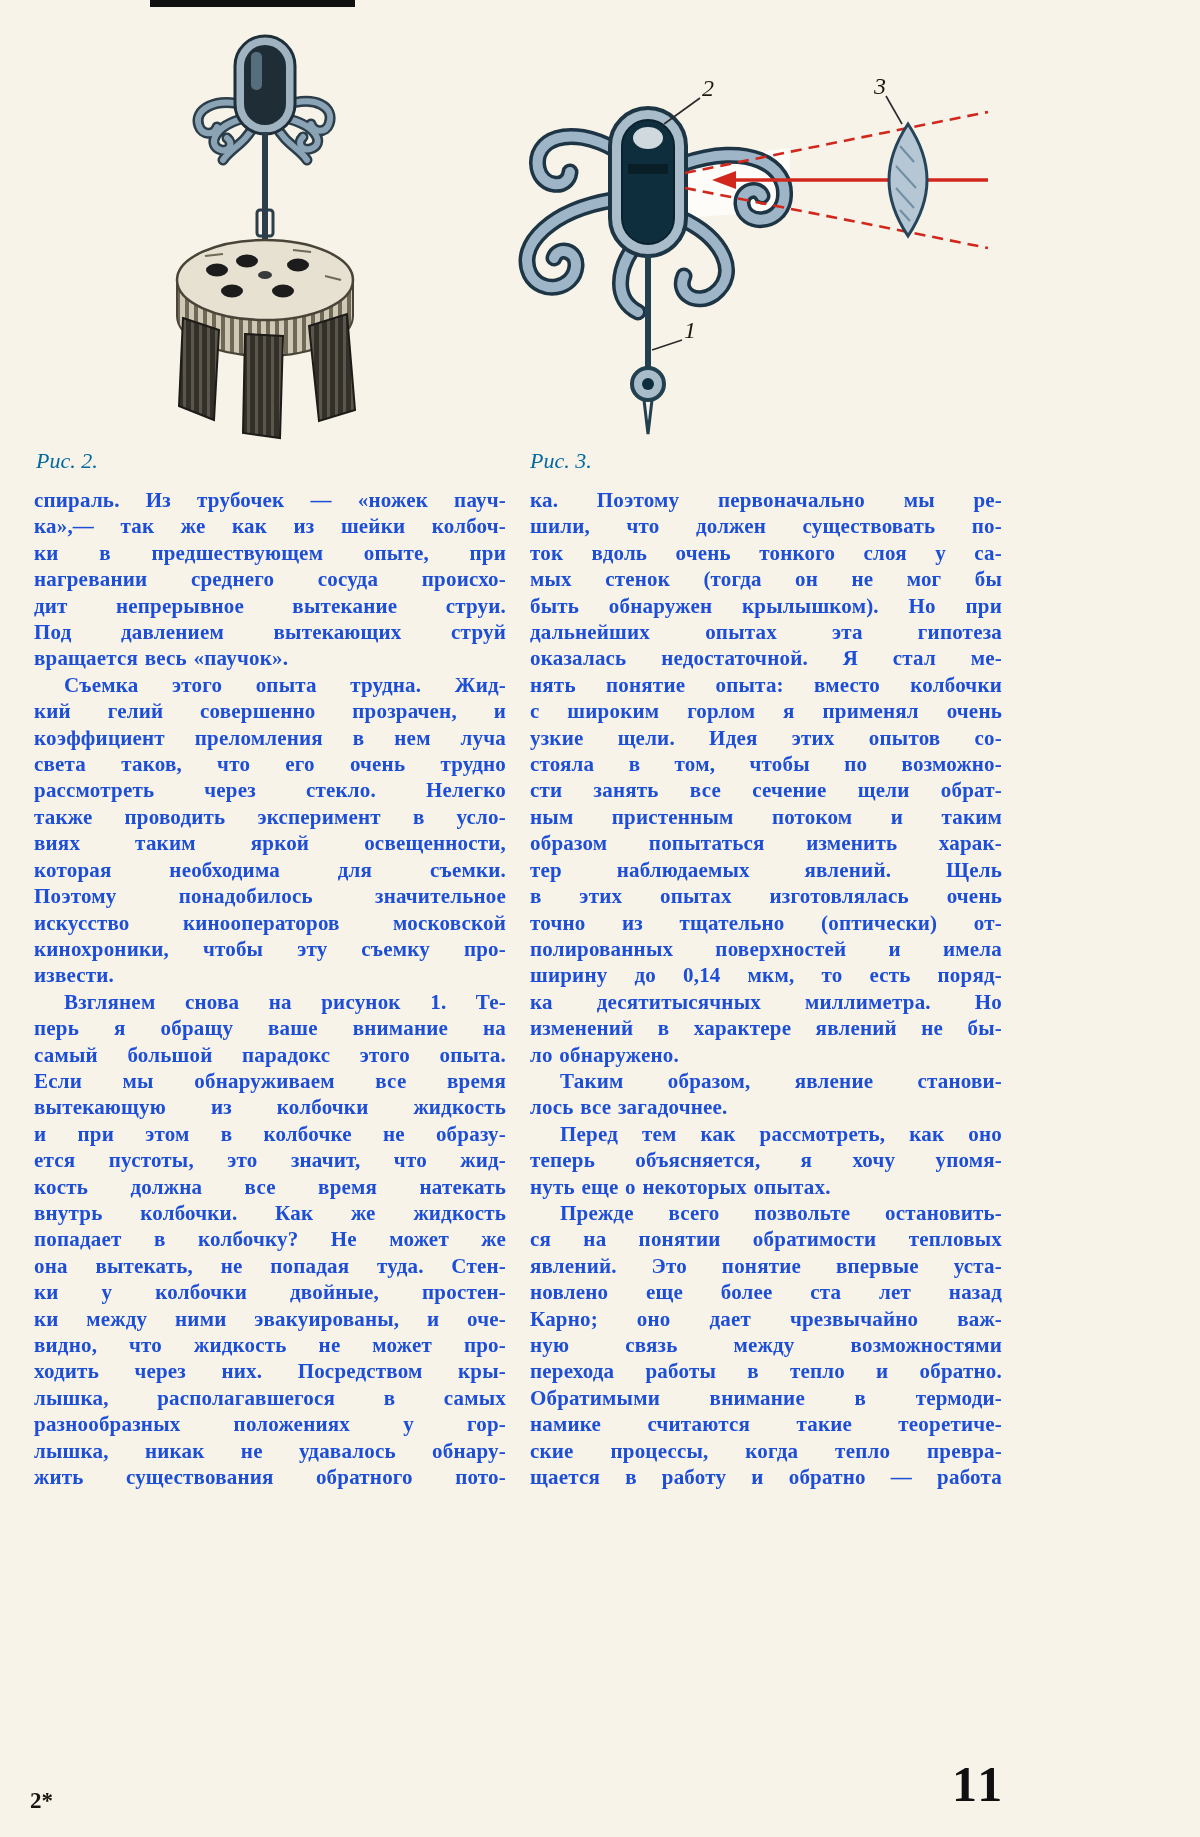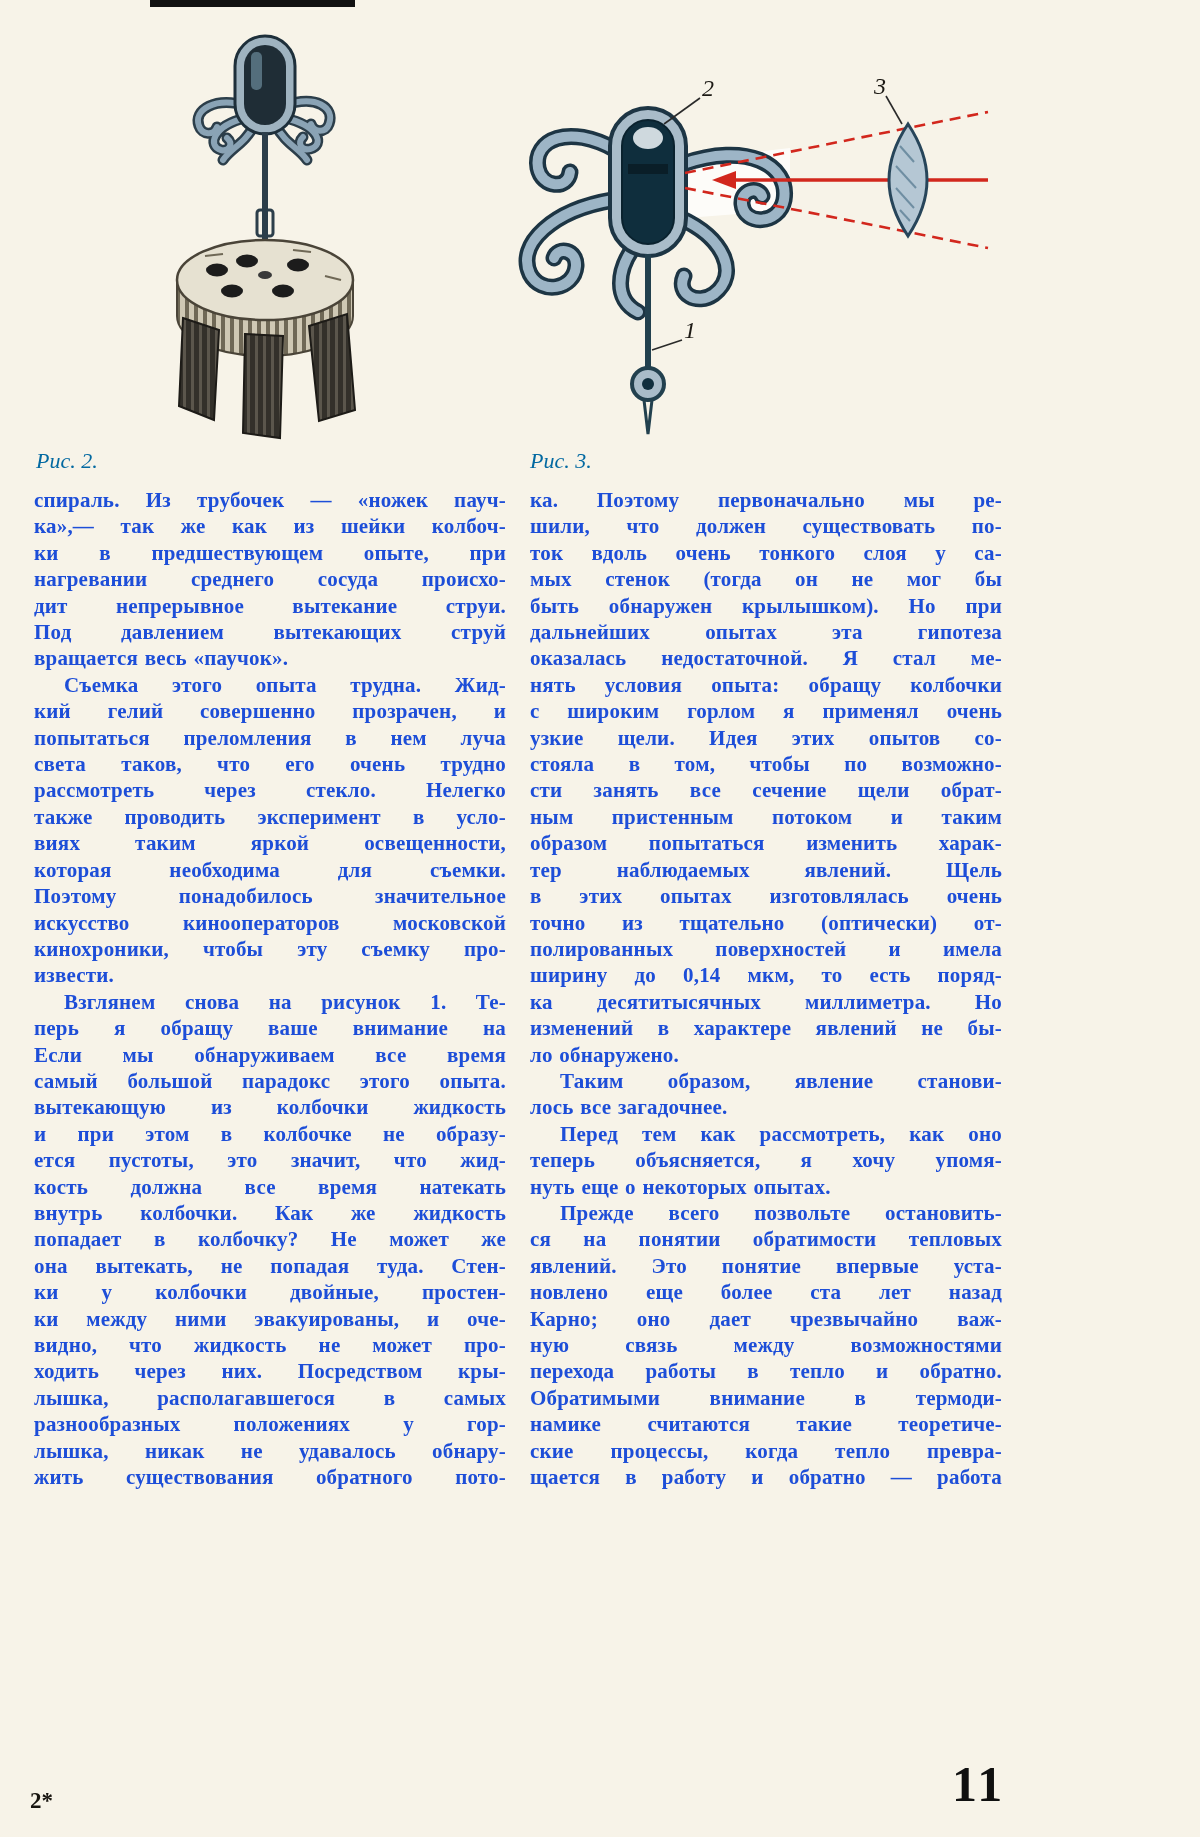--- a/index.html
+++ b/index.html
@@ -185,36 +185,36 @@
         <div class="line">ка»,— так же как из шейки колбоч-</div>
         <div class="line">ки в предшествующем опыте, при</div>
         <div class="line">нагревании среднего сосуда происхо-</div>
         <div class="line">дит непрерывное вытекание струи.</div>
         <div class="line">Под давлением вытекающих струй</div>
         <div class="line end">вращается весь «паучок».</div>
       </div>
       <div class="para indent">
         <div class="line">Съемка этого опыта трудна. Жид-</div>
         <div class="line">кий гелий совершенно прозрачен, и</div>
-        <div class="line">попытаться преломления в нем луча</div>
+        <div class="line">коэффициент преломления в нем луча</div>
         <div class="line">света таков, что его очень трудно</div>
         <div class="line">рассмотреть через стекло. Нелегко</div>
         <div class="line">также проводить эксперимент в усло-</div>
         <div class="line">виях таким яркой освещенности,</div>
         <div class="line">которая необходима для съемки.</div>
         <div class="line">Поэтому понадобилось значительное</div>
         <div class="line">искусство кинооператоров московской</div>
         <div class="line">кинохроники, чтобы эту съемку про-</div>
         <div class="line end">извести.</div>
       </div>
       <div class="para indent">
         <div class="line">Взглянем снова на рисунок 1. Те-</div>
         <div class="line">перь я обращу ваше внимание на</div>
+        <div class="line">самый большой парадокс этого опыта.</div>
         <div class="line">Если мы обнаруживаем все время</div>
-        <div class="line">самый большой парадокс этого опыта.</div>
         <div class="line">вытекающую из колбочки жидкость</div>
         <div class="line">и при этом в колбочке не образу-</div>
         <div class="line">ется пустоты, это значит, что жид-</div>
         <div class="line">кость должна все время натекать</div>
         <div class="line">внутрь колбочки. Как же жидкость</div>
         <div class="line">попадает в колбочку? Не может же</div>
         <div class="line">она вытекать, не попадая туда. Стен-</div>
         <div class="line">ки у колбочки двойные, простен-</div>
         <div class="line">ки между ними эвакуированы, и оче-</div>
         <div class="line">видно, что жидкость не может про-</div>
@@ -227,21 +227,21 @@
     </div>
   <div class="column col-right" id="col-right">
       <div class="para">
         <div class="line">ка. Поэтому первоначально мы ре-</div>
         <div class="line">шили, что должен существовать по-</div>
         <div class="line">ток вдоль очень тонкого слоя у са-</div>
         <div class="line">мых стенок (тогда он не мог бы</div>
         <div class="line">быть обнаружен крылышком). Но при</div>
         <div class="line">дальнейших опытах эта гипотеза</div>
         <div class="line">оказалась недостаточной. Я стал ме-</div>
-        <div class="line">нять условия опыта: обращу колбочки</div>
+        <div class="line">нять понятие опыта: вместо колбочки</div>
         <div class="line">с широким горлом я применял очень</div>
         <div class="line">узкие щели. Идея этих опытов со-</div>
         <div class="line">стояла в том, чтобы по возможно-</div>
         <div class="line">сти занять все сечение щели обрат-</div>
         <div class="line">ным пристенным потоком и таким</div>
         <div class="line">образом попытаться изменить харак-</div>
         <div class="line">тер наблюдаемых явлений. Щель</div>
         <div class="line">в этих опытах изготовлялась очень</div>
         <div class="line">точно из тщательно (оптически) от-</div>
         <div class="line">полированных поверхностей и имела</div>

